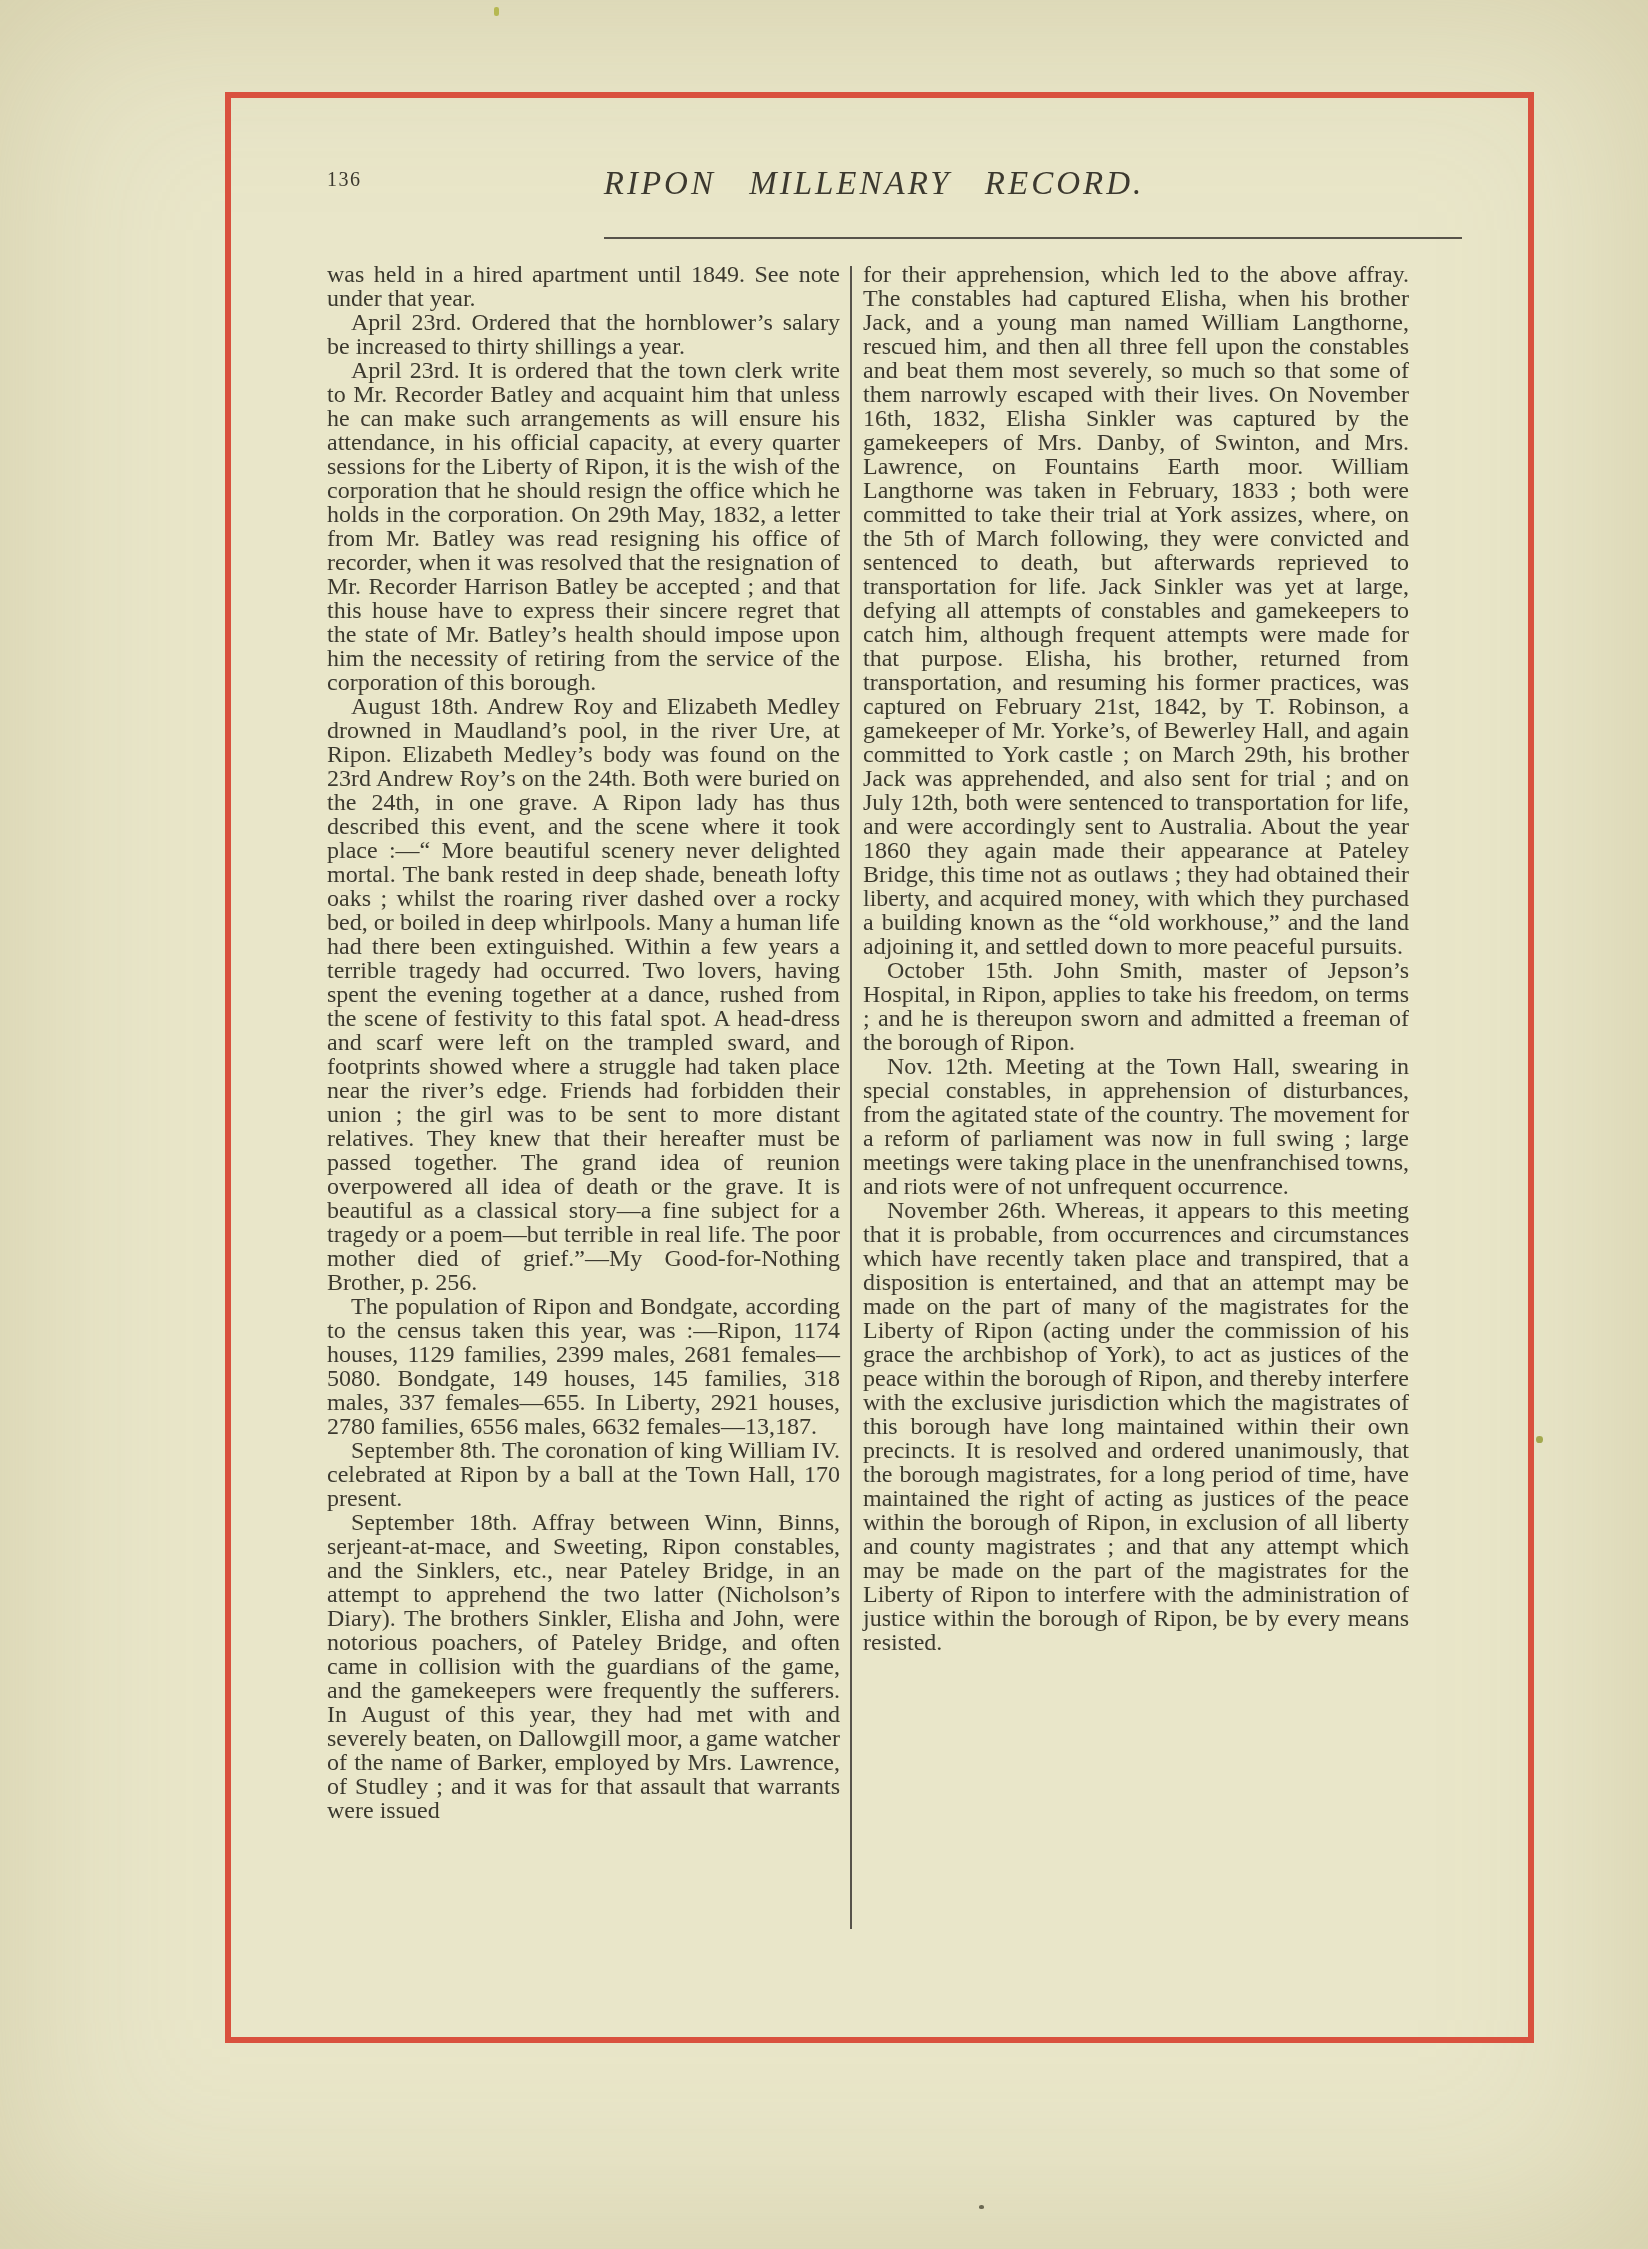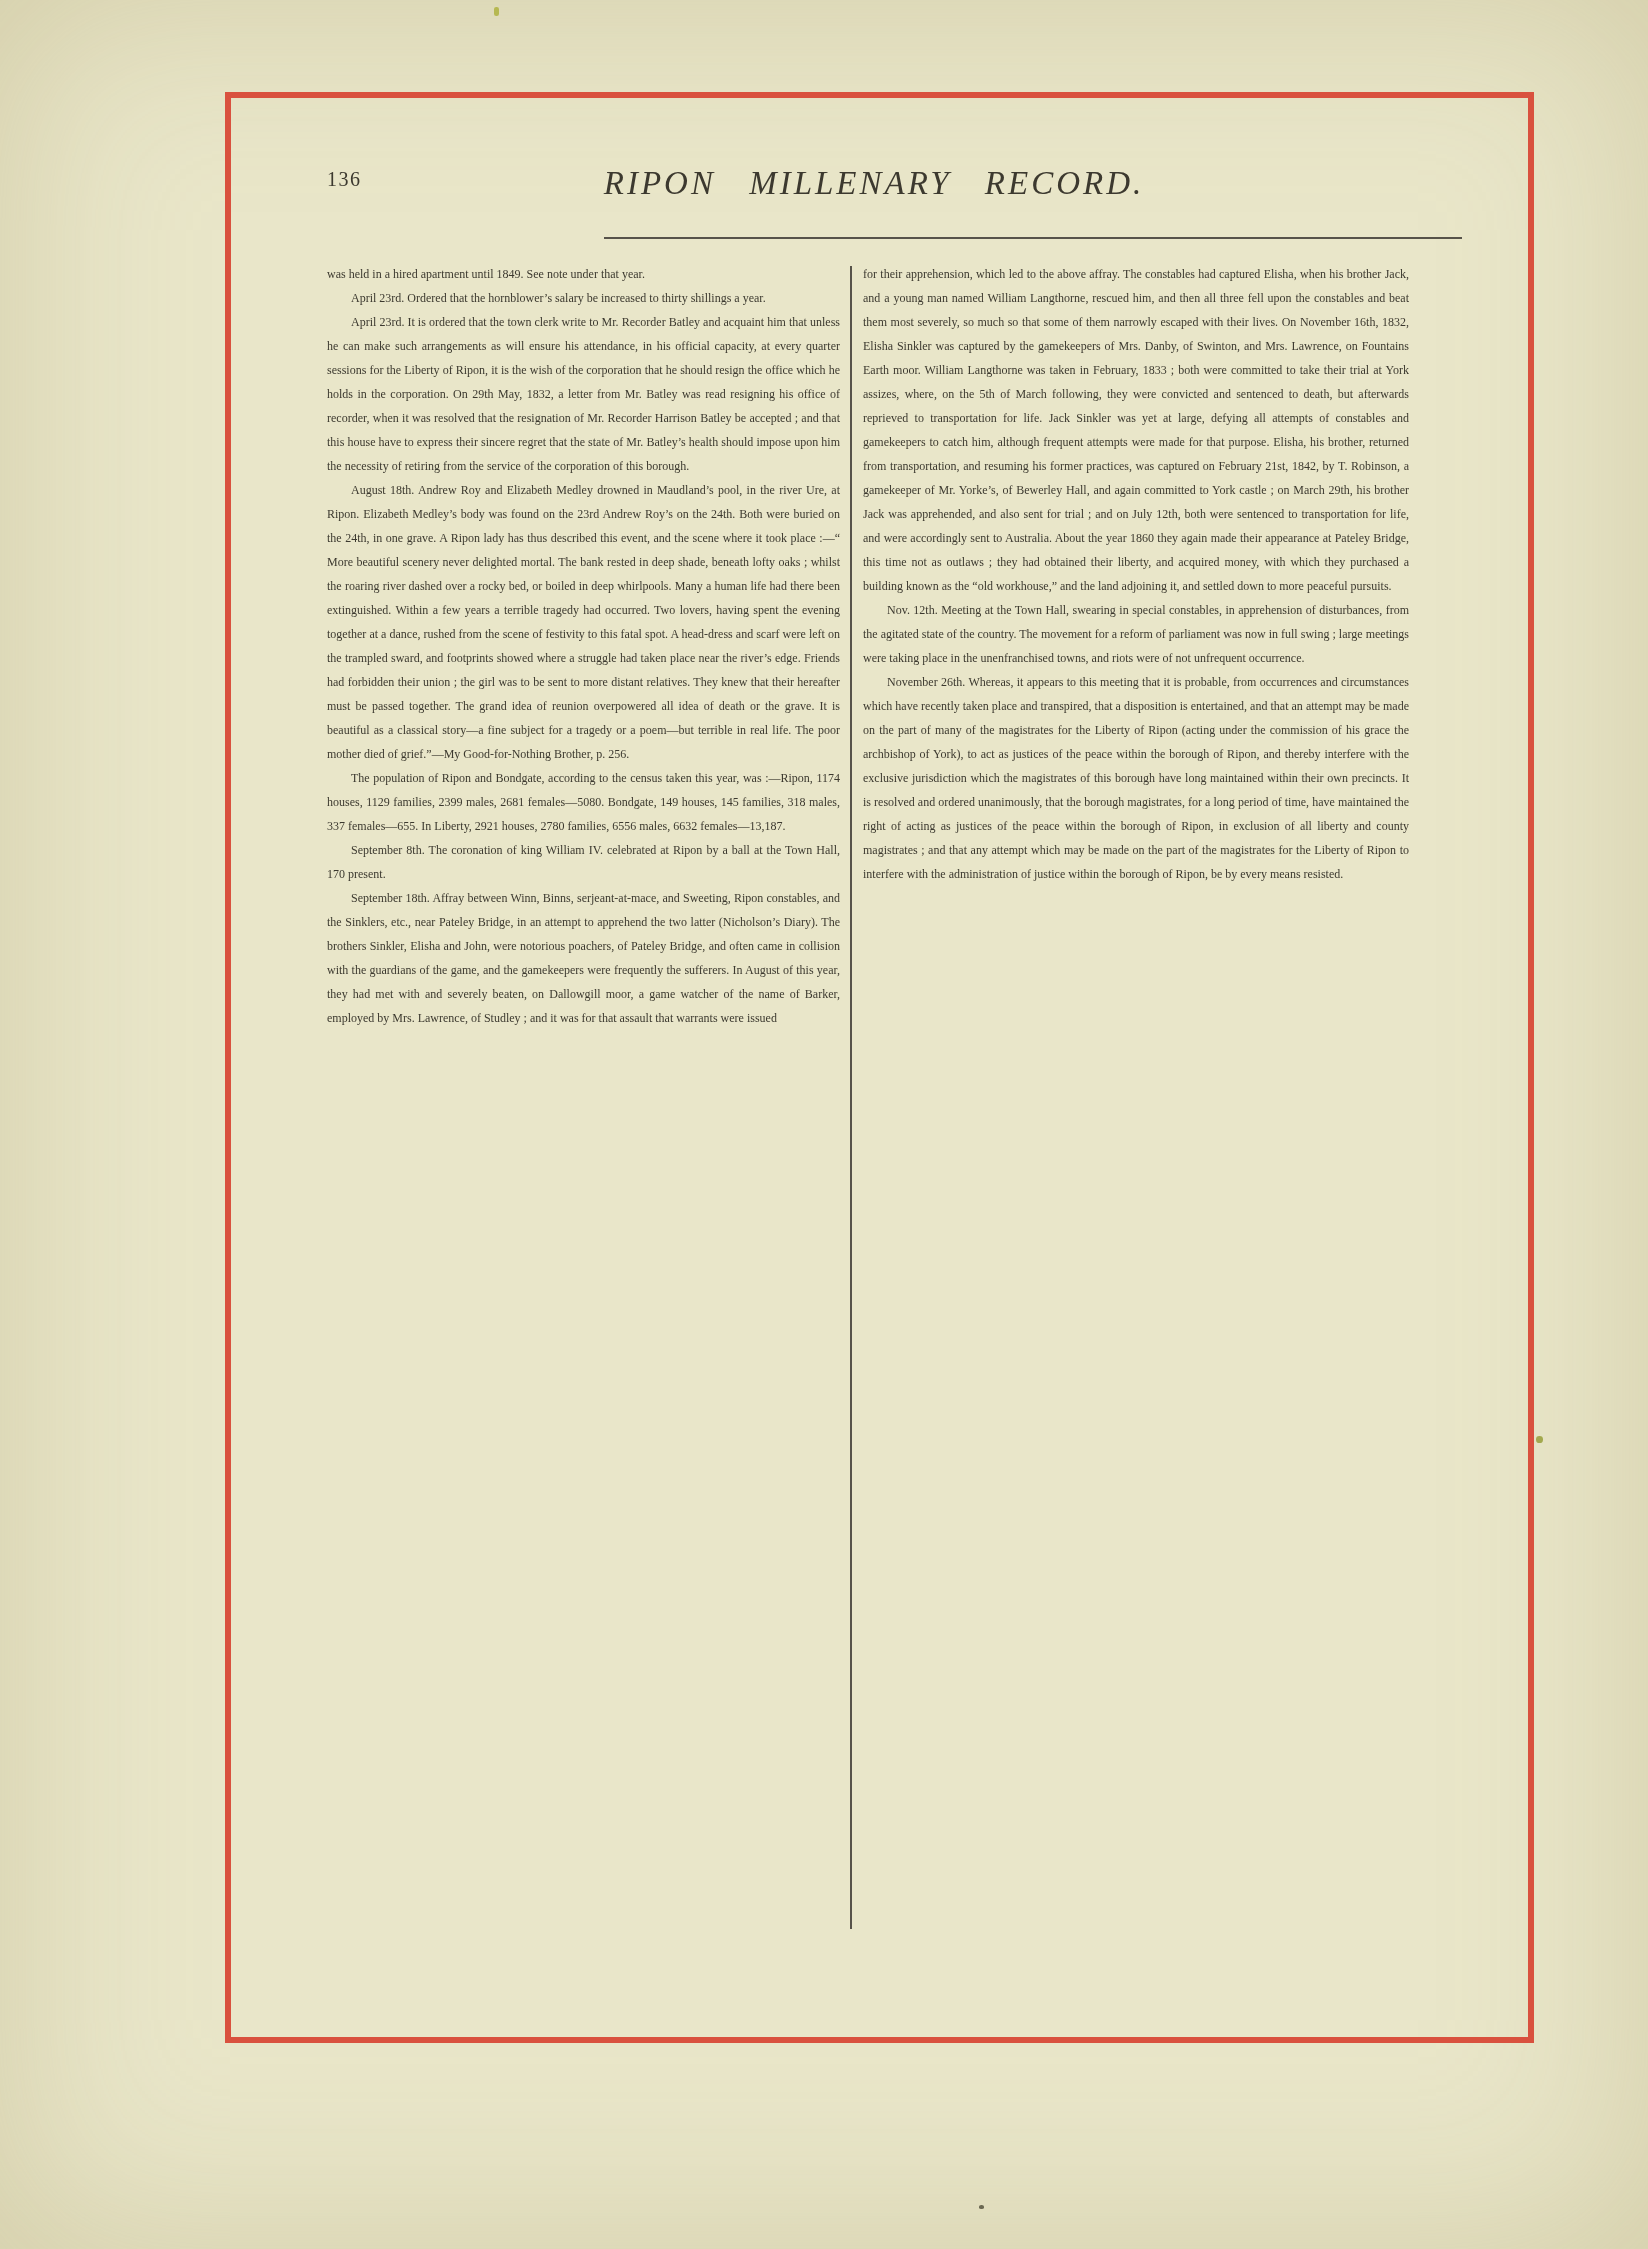--- a/index.html
+++ b/index.html
@@ -43,21 +43,21 @@
   }
   .title-rule {
     position: absolute;
     left: 604px; top: 237px;
     width: 858px; height: 2.2px;
     background: var(--rule, #57534a);
   }
   .col {
     position: absolute;
     top: 262px;
-    font-size: 12px;
+    font-size: 24px;
     line-height: 24px;
     text-align: justify;
     color: var(--ink, #3c392f);
   }
   .col-left  { left: 327px;  width: 513px; }
   .col-right { left: 863px; width: 546px; }
   .col-divider {
     position: absolute;
     left: 850px; top: 266px;
     width: 1.5px; height: 1663px;
@@ -104,18 +104,19 @@
       <p class="para indent"><span>August 18th. Andrew Roy and Elizabeth Medley drowned in Maudland’s pool, in the river Ure, at Ripon. Elizabeth Medley’s body was found on the 23rd Andrew Roy’s on the 24th. Both were buried on the 24th, in one grave. A Ripon lady has thus described this event, and the scene where it took place :—“ More beautiful scenery never delighted mortal. The bank rested in deep shade, beneath lofty oaks ; whilst the roaring river dashed over a rocky bed, or boiled in deep whirlpools. Many a human life had there been extinguished. Within a few years a terrible tragedy had occurred. Two lovers, having spent the evening together at a dance, rushed from the scene of festivity to this fatal spot. A head-dress and scarf were left on the trampled sward, and footprints showed where a struggle had taken place near the river’s edge. Friends had forbidden their union ; the girl was to be sent to more distant relatives. They knew that their hereafter must be passed together. The grand idea of reunion overpowered all idea of death or the grave. It is beautiful as a classical story—a fine subject for a tragedy or a poem—but terrible in real life. The poor mother died of grief.”—</span><span class="it">My Good-for-Nothing Brother</span><span>, p. 256.</span></p>
       <p class="para indent"><span>The population of Ripon and Bondgate, according to the census taken this year, was :—Ripon, 1174 houses, 1129 families, 2399 males, 2681 females—5080. Bondgate, 149 houses, 145 families, 318 males, 337 females—655. In Liberty, 2921 houses, 2780 families, 6556 males, 6632 females—13,187.</span></p>
       <p class="para indent"><span>September 8th. The coronation of king William IV. celebrated at Ripon by a ball at the Town Hall, 170 present.</span></p>
       <p class="para indent"><span>September 18th. Affray between Winn, Binns, serjeant-at-mace, and Sweeting, Ripon constables, and the Sinklers, etc., near Pateley Bridge, in an attempt to apprehend the two latter (</span><span class="it">Nicholson’s Diary</span><span>). The brothers Sinkler, Elisha and John, were notorious poachers, of Pateley Bridge, and often came in collision with the guardians of the game, and the gamekeepers were frequently the sufferers. In August of this year, they had met with and severely beaten, on Dallowgill moor, a game watcher of the name of Barker, employed by Mrs. Lawrence, of Studley ; and it was for that assault that warrants were issued</span></p>
     </div>
 
   <div class="col-divider"></div>
 
   <div class="col col-right">
       <p class="para"><span>for their apprehension, which led to the above affray. The constables had captured Elisha, when his brother Jack, and a young man named William Langthorne, rescued him, and then all three fell upon the constables and beat them most severely, so much so that some of them narrowly escaped with their lives. On November 16th, 1832, Elisha Sinkler was captured by the gamekeepers of Mrs. Danby, of Swinton, and Mrs. Lawrence, on Fountains Earth moor. William Langthorne was taken in February, 1833 ; both were committed to take their trial at York assizes, where, on the 5th of March following, they were convicted and sentenced to death, but afterwards reprieved to transportation for life. Jack Sinkler was yet at large, defying all attempts of constables and gamekeepers to catch him, although frequent attempts were made for that purpose. Elisha, his brother, returned from transportation, and resuming his former practices, was captured on February 21st, 1842, by T. Robinson, a gamekeeper of Mr. Yorke’s, of Bewerley Hall, and again committed to York castle ; on March 29th, his brother Jack was apprehended, and also sent for trial ; and on July 12th, both were sentenced to transportation for life, and were accordingly sent to Australia. About the year 1860 they again made their appearance at Pateley Bridge, this time not as outlaws ; they had obtained their liberty, and acquired money, with which they purchased a building known as the “old workhouse,” and the land adjoining it, and settled down to more peaceful pursuits.</span></p>
+      <p class="para indent"><span>October 15th. John Smith, master of Jepson’s Hospital, in Ripon, applies to take his freedom, on terms ; and he is thereupon sworn and admitted a freeman of the borough of Ripon.</span></p>
       <p class="para indent"><span>Nov. 12th. Meeting at the Town Hall, swearing in special constables, in apprehension of disturbances, from the agitated state of the country. The movement for a reform of parliament was now in full swing ; large meetings were taking place in the unenfranchised towns, and riots were of not unfrequent occurrence.</span></p>
       <p class="para indent"><span>November 26th. Whereas, it appears to this meeting that it is probable, from occurrences and circumstances which have recently taken place and transpired, that a disposition is entertained, and that an attempt may be made on the part of many of the magistrates for the Liberty of Ripon (acting under the commission of his grace the archbishop of York), to act as justices of the peace within the borough of Ripon, and thereby interfere with the exclusive jurisdiction which the magistrates of this borough have long maintained within their own precincts. It is resolved and ordered unanimously, that the borough magistrates, for a long period of time, have maintained the right of acting as justices of the peace within the borough of Ripon, in exclusion of all liberty and county magistrates ; and that any attempt which may be made on the part of the magistrates for the Liberty of Ripon to interfere with the administration of justice within the borough of Ripon, be by every means resisted.</span></p>
     </div>
 
 </div>
 
 
 </body></html>

